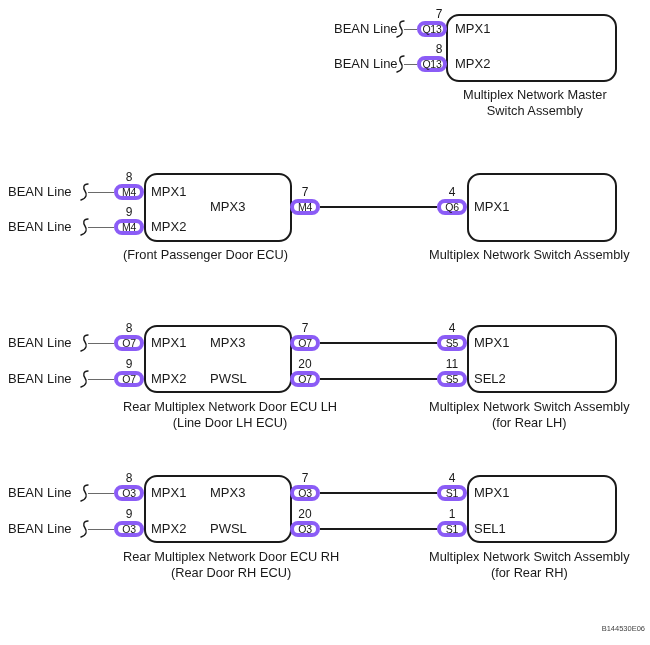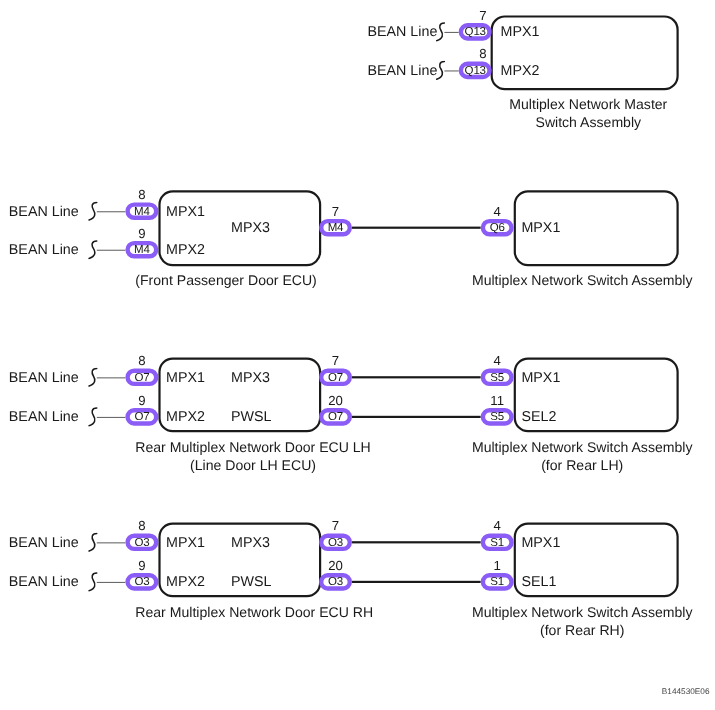--- a/index.html
+++ b/index.html
@@ -179,20 +179,21 @@
     <div class="oval" style="left:290px;top:521px">O3</div>
     <div class="wire" style="left:320px;top:527.7px;width:117px"></div>
     <div class="pin" style="left:437px;top:508px">1</div>
     <div class="oval" style="left:437px;top:521px">S1</div>
     <div class="sig" style="left:474px;top:522px">SEL1</div>
 
     <div class="box" style="left:467px;top:475px;width:150px;height:68px"></div>
 
     <div class="caption" style="left:123px;top:549px">
       <div>Rear Multiplex Network Door ECU RH</div>
+      <div>(Rear Door RH ECU)</div>
     </div>
     <div class="caption" style="left:429px;top:549px">
       <div>Multiplex Network Switch Assembly</div>
       <div>(for Rear RH)</div>
     </div>
   </div>
 
   <div class="code" style="right:5px;top:624px">B144530E06</div>
 </div>
 

